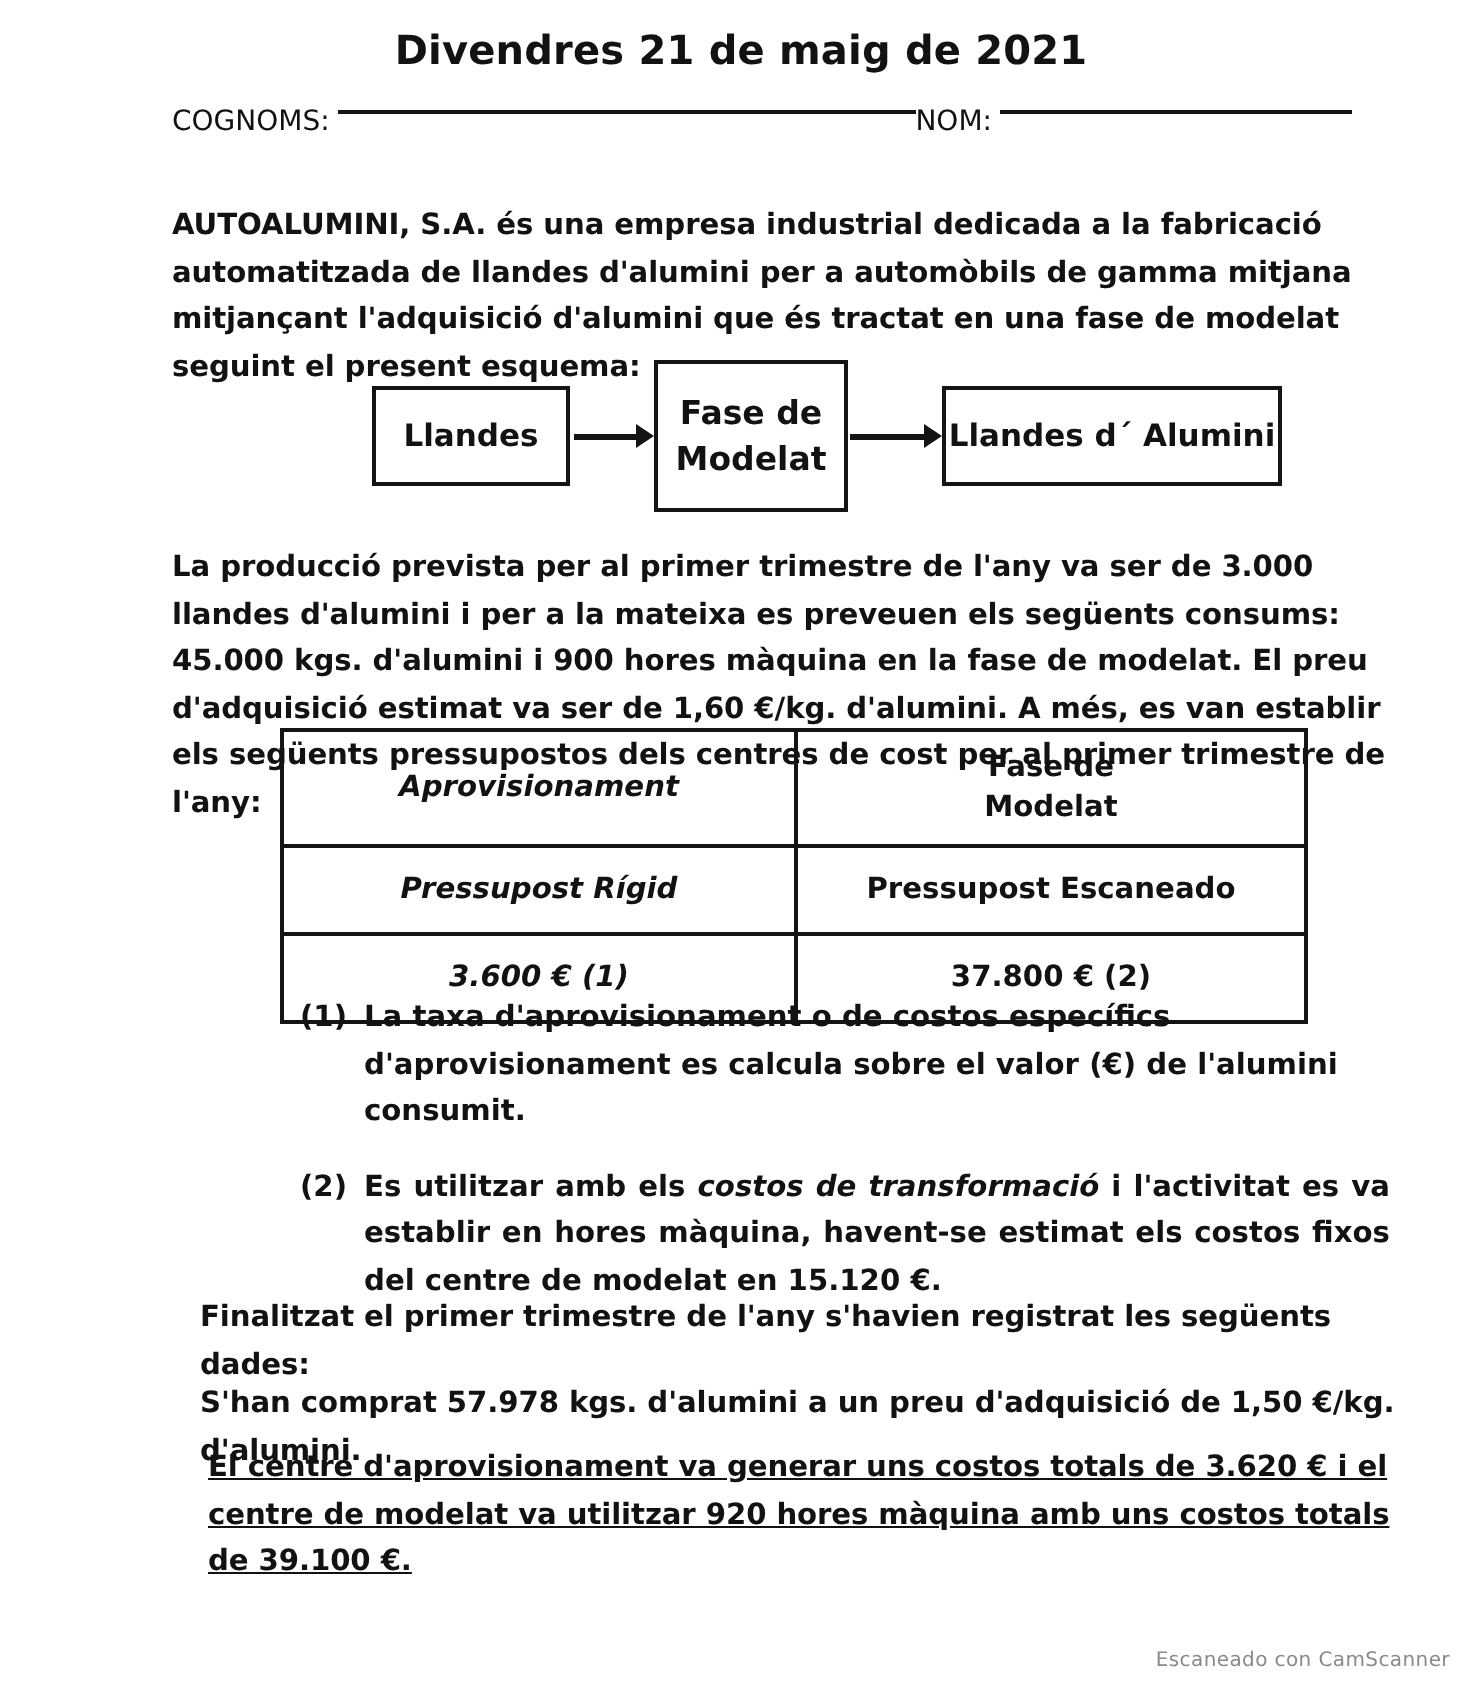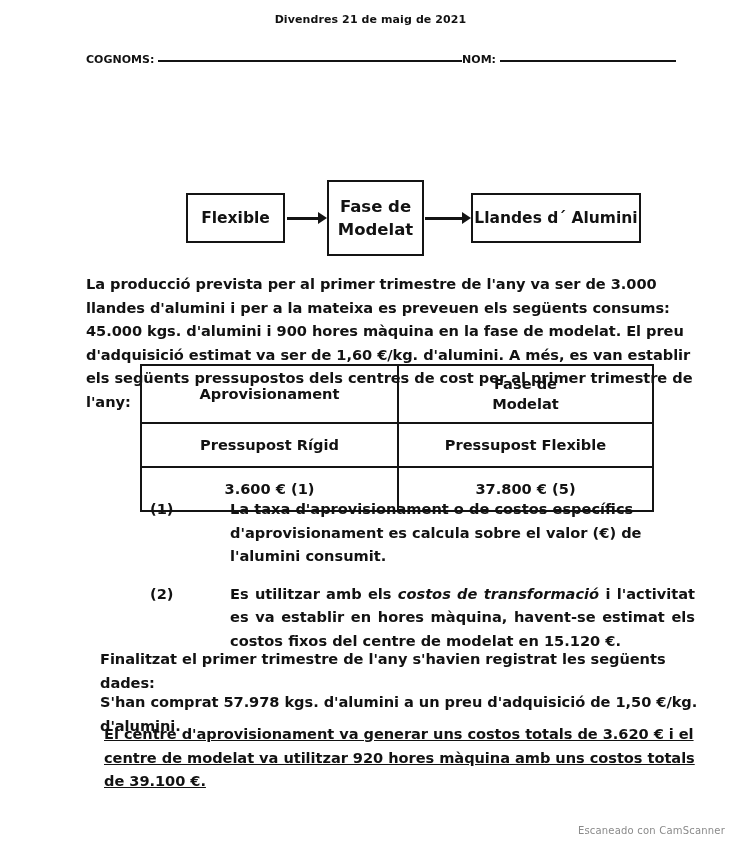--- a/index.html
+++ b/index.html
@@ -24,34 +24,34 @@
     background: #ffffff;
   }
 
   
   .date-title {
     position: absolute;
     left: 0;
     top: 13px;
     width: 741px;
     text-align: center;
-    font-size: 11px;
+    font-size: 20px;
     font-weight: bold;
     letter-spacing: 0.1px;
   }
 
   .namefields {
     position: absolute;
     left: 86px;
     top: 54px;
     width: 590px;
     display: flex;
-    align-items: flex-end;
-    font-size: 11px;
-    font-weight: bold;
+    align-items: flex-start;
+    font-size: 14px;
+    font-weight: normal;
   }
   .field-label {
     white-space: nowrap;
     line-height: 1;
   }
   .rule {
     flex: 1 1 auto;
     border-bottom: 2.2px solid #141414;
     margin: 0 0 3px 4px;
     height: 1px;
@@ -128,38 +128,37 @@
     border: 2.2px solid #141414;
     text-align: center;
     font-weight: bold;
     font-size: 14.6px;
     line-height: 20px;
     padding: 6px 4px;
   }
   .budget-table tr.r-head td { height: 44px; }
   .budget-table tr.r-type td { height: 30px; }
   .budget-table tr.r-val  td { height: 30px; }
-  .budget-table td.col-a { width: 247px; }
+  .budget-table td.col-a { width: 247px; font-style: italic; }
   .budget-table td.col-b { width: 245px; }
 
   
   .notes { position: absolute; left: 150px; top: 497px; width: 545px; }
   .note { display: flex; margin-bottom: 14px; }
   .note-num {
     flex: 0 0 32px;
     font-weight: bold;
     font-size: 14.6px;
     line-height: 23.5px;
   }
   .note-body {
     flex: 1 1 auto;
     font-weight: bold;
     font-size: 14.6px;
     line-height: 23.5px;
-    margin-left: 48px;
   }
   .note-2 .note-body { text-align: justify; }
   .ital { font-style: italic; }
 
   
   .scan-footer {
     position: absolute;
     right: 16px;
     bottom: 12px;
     font-size: 10px;
@@ -175,23 +174,24 @@
 
   <div class="date-title">Divendres 21 de maig de 2021</div>
 
   <div class="namefields">
     <span class="field-label">COGNOMS:</span>
     <span class="rule"></span>
     <span class="field-label nom-label">NOM:</span>
     <span class="rule short"></span>
   </div>
 
+  <div class="para p-intro">AUTOALUMINI, S.A. és una empresa industrial dedicada a la fabricació automatitzada de llandes d'alumini per a automòbils de gamma mitjana mitjançant l'adquisició d'alumini que és tractat en una fase de modelat seguint el present esquema:</div>
 
   <div class="diagram">
-    <div class="dbox dbox-1">Flexible</div>
+    <div class="dbox dbox-1">Llandes</div>
     <div class="arrow arrow-1">
       <span class="shaft"></span>
         <span class="head"></span>
     </div>
     <div class="dbox dbox-2">Fase de<br>Modelat</div>
     <div class="arrow arrow-2">
       <span class="shaft"></span>
         <span class="head"></span>
     </div>
     <div class="dbox dbox-3">Llandes d´ Alumini</div>
@@ -200,25 +200,25 @@
   <div class="para p-mid">La producció prevista per al primer trimestre de l'any va ser de 3.000 llandes d'alumini i per a la mateixa es preveuen els següents consums: 45.000 kgs. d'alumini i 900 hores màquina en la fase de modelat. El preu d'adquisició estimat va ser de 1,60 €/kg. d'alumini. A més, es van establir els següents pressupostos dels centres de cost per al primer trimestre de l'any:</div>
 
   <table class="budget-table">
     <tbody>
       <tr class="r-head">
         <td class="col-a">Aprovisionament</td>
         <td class="col-b">Fase de<br>Modelat</td>
       </tr>
       <tr class="r-type">
         <td class="col-a">Pressupost Rígid</td>
-        <td class="col-b">Pressupost Flexible</td>
+        <td class="col-b">Pressupost Escaneado</td>
       </tr>
       <tr class="r-val">
         <td class="col-a">3.600 € (1)</td>
-        <td class="col-b">37.800 € (5)</td>
+        <td class="col-b">37.800 € (2)</td>
       </tr>
     </tbody>
   </table>
 
   <div class="notes">
     <div class="note note-1">
       <span class="note-num">(1)</span>
       <span class="note-body">
         <span>La taxa d'aprovisionament o de costos específics d'aprovisionament es calcula sobre el valor (€) de l'alumini consumit.</span>
       </span>

